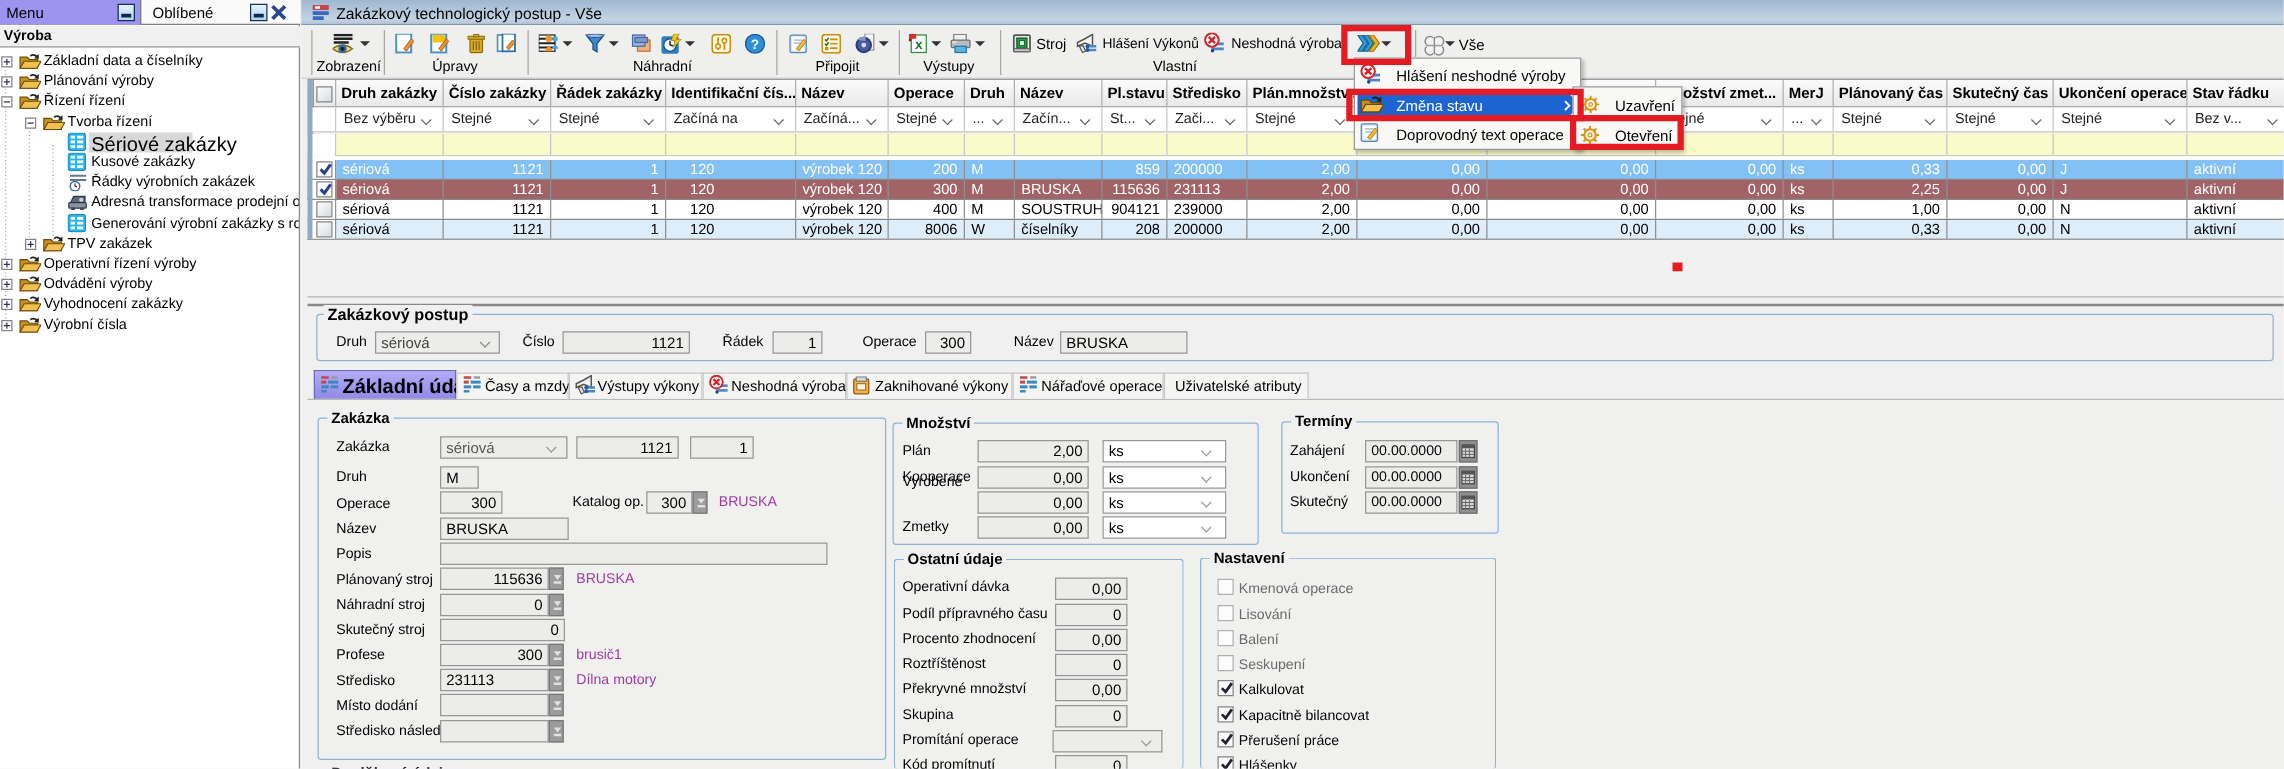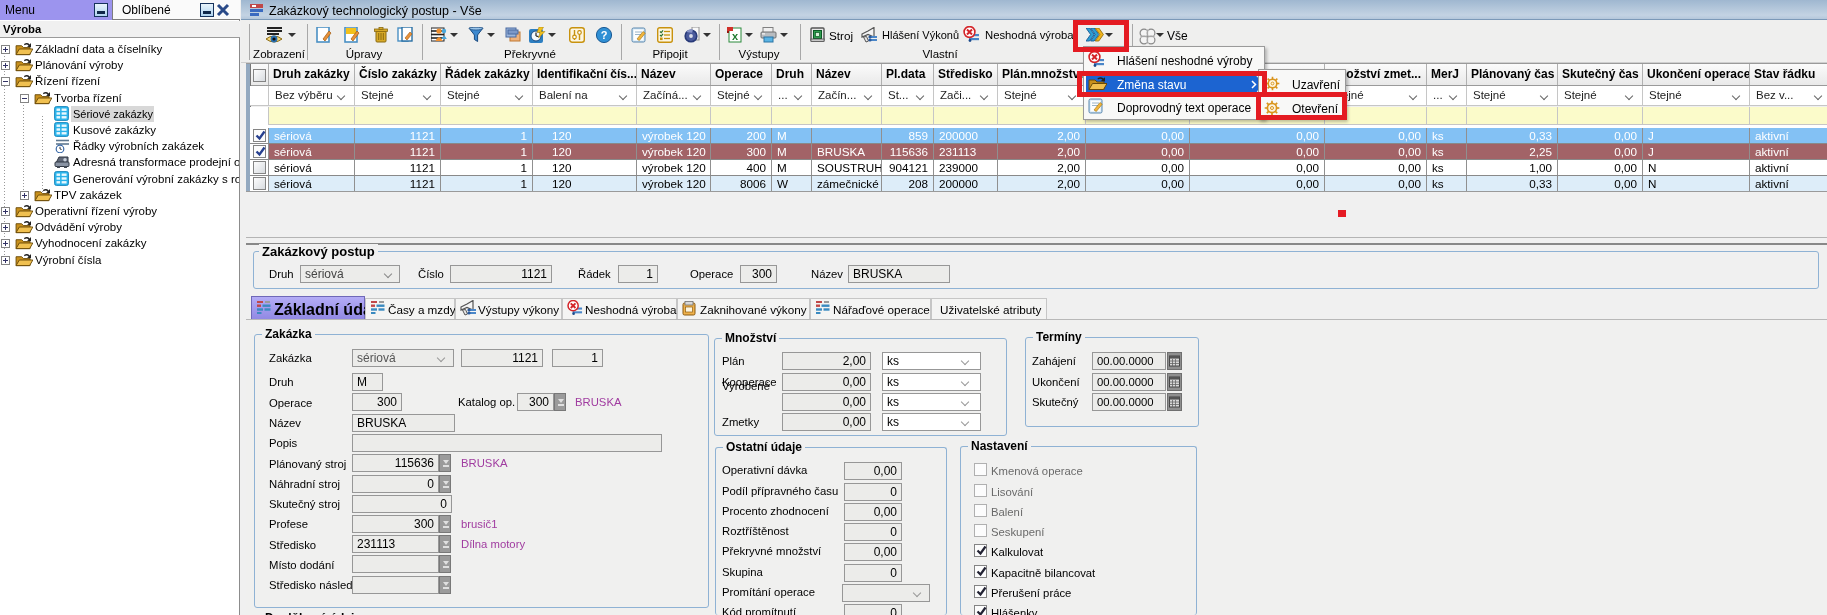--- a/index.html
+++ b/index.html
@@ -76,21 +76,21 @@
         <rect x="0.5" y="0.5" width="14" height="14" rx="2" fill="#2ab3ea" stroke="#1080b8" stroke-width="0.8"></rect>
         <g fill="#e8f8fe">
           <rect x="2.5" y="2.5" width="3.6" height="2.4"></rect>
           <rect x="7.6" y="2.5" width="5" height="2.4"></rect>
           <rect x="2.5" y="6.3" width="3.6" height="2.4"></rect>
           <rect x="7.6" y="6.3" width="5" height="2.4"></rect>
           <rect x="2.5" y="10.1" width="3.6" height="2.4"></rect>
           <rect x="7.6" y="10.1" width="5" height="2.4"></rect>
         </g>
       </svg>
-<div class="lbl" style="left:73px;top:69px;font-size:11px">Sériové zakázky</div>
+<div class="lbl" style="left:73px;top:69px;font-size:16px">Sériové zakázky</div>
 <svg style="position:absolute;left:54px;top:83px" width="15" height="15" viewBox="0 0 15 15" xmlns="http://www.w3.org/2000/svg">
         <rect x="0.5" y="0.5" width="14" height="14" rx="2" fill="#2ab3ea" stroke="#1080b8" stroke-width="0.8"></rect>
         <g fill="#e8f8fe">
           <rect x="2.5" y="2.5" width="3.6" height="2.4"></rect>
           <rect x="7.6" y="2.5" width="5" height="2.4"></rect>
           <rect x="2.5" y="6.3" width="3.6" height="2.4"></rect>
           <rect x="7.6" y="6.3" width="5" height="2.4"></rect>
           <rect x="2.5" y="10.1" width="3.6" height="2.4"></rect>
           <rect x="7.6" y="10.1" width="5" height="2.4"></rect>
         </g>
@@ -258,21 +258,21 @@
       <line x1="5.5" y1="3" x2="5.5" y2="13" stroke="#c8920e" stroke-width="1.4"></line>
       <line x1="10.5" y1="3" x2="10.5" y2="13" stroke="#c8920e" stroke-width="1.4"></line>
       <circle cx="5.5" cy="10" r="1.8" fill="#fff" stroke="#c8920e" stroke-width="1.2"></circle>
       <circle cx="10.5" cy="5.5" r="1.8" fill="#fff" stroke="#c8920e" stroke-width="1.2"></circle>
     </svg>
 <svg style="position:absolute;left:596px;top:27px" width="16" height="16" viewBox="0 0 16 16" xmlns="http://www.w3.org/2000/svg">
       <circle cx="8" cy="8" r="7.6" fill="#2f8fd4" stroke="#1a5a94"></circle>
       <text x="8" y="12" font-family="Liberation Sans" font-size="11" font-weight="bold" fill="#fff" text-anchor="middle">?</text>
     </svg>
 <div class="lbl" style="left:530px;top:48px;width:0;display:flex;justify-content:center;font-size:11.5px">
-      <span style="white-space:nowrap">Překryvné</span>
+      <span style="white-space:nowrap">Náhradní</span>
     </div>
 <svg style="position:absolute;left:631px;top:27px" width="16" height="16" viewBox="0 0 16 16" xmlns="http://www.w3.org/2000/svg">
       <rect x="1" y="1" width="13" height="14" rx="1.5" fill="#cfe4f4" stroke="#5a87ad"></rect>
       <rect x="2.5" y="2.5" width="10" height="11" fill="#fdfdfd"></rect>
       <line x1="4" y1="5" x2="11" y2="5" stroke="#9ab4c8"></line>
       <line x1="4" y1="7.5" x2="11" y2="7.5" stroke="#9ab4c8"></line>
       <path d="M6 12 L12 4.5 L14.2 6.2 L8.3 13.5 Z" fill="#f2b53c" stroke="#a0700a" stroke-width="0.6"></path>
     </svg>
 <svg style="position:absolute;left:657px;top:27px" width="16" height="16" viewBox="0 0 16 16" xmlns="http://www.w3.org/2000/svg">
       <rect x="0.7" y="0.7" width="14.6" height="14.6" rx="2" fill="#fdf6e2" stroke="#c8920e" stroke-width="1.4"></rect>
@@ -367,41 +367,41 @@
 <div class="ab" style="left:246px;top:64px;height:21px;width:1581px">
 <div class="hc" style="left:0px;width:23px;line-height:21px"></div>
 <div class="hc" style="left:23px;width:86px;line-height:21px">Druh zakázky</div>
 <div class="hc" style="left:109px;width:86px;line-height:21px">Číslo zakázky</div>
 <div class="hc" style="left:195px;width:92px;line-height:21px">Řádek zakázky</div>
 <div class="hc" style="left:287px;width:104px;line-height:21px">Identifikační čís...</div>
 <div class="hc" style="left:391px;width:74px;line-height:21px">Název</div>
 <div class="hc" style="left:465px;width:61px;line-height:21px">Operace</div>
 <div class="hc" style="left:526px;width:40px;line-height:21px">Druh</div>
 <div class="hc" style="left:566px;width:70px;line-height:21px">Název</div>
-<div class="hc" style="left:636px;width:52px;line-height:21px">Pl.data</div>
+<div class="hc" style="left:636px;width:52px;line-height:21px">Pl.stavu</div>
 <div class="hc" style="left:688px;width:64px;line-height:21px">Středisko</div>
 <div class="hc" style="left:752px;width:88px;line-height:21px">Plán.množstv...</div>
 <div class="hc" style="left:840px;width:104px;line-height:21px"></div>
 <div class="hc" style="left:944px;width:135px;line-height:21px"></div>
 <div class="hc" style="left:1079px;width:102px;line-height:21px">Množství zmet...</div>
 <div class="hc" style="left:1181px;width:40px;line-height:21px">MerJ</div>
 <div class="hc" style="left:1221px;width:91px;line-height:21px">Plánovaný čas</div>
 <div class="hc" style="left:1312px;width:85px;line-height:21px">Skutečný čas</div>
 <div class="hc" style="left:1397px;width:107px;line-height:21px">Ukončení operace</div>
 <div class="hc" style="left:1504px;width:82px;line-height:21px">Stav řádku</div>
 </div>
 <div class="cb" style="left:253px;top:69px;background:linear-gradient(135deg,#fdfdfd,#d8dce0)"></div>
 <div class="ab" style="left:250px;top:64px;width:1px;height:127px;background:#777"></div>
 <div class="ab" style="left:246px;top:86px;width:1581px;height:20px;background:#fff;border-bottom:1px solid #c6c6c6"></div>
 <div class="ab" style="left:246px;top:86px;height:19px;width:1581px">
 <div class="fc" style="left:0px;width:23px"></div>
 <div class="fc" style="left:23px;width:86px">Bez výběru</div>
 <div class="fc" style="left:109px;width:86px">Stejné</div>
 <div class="fc" style="left:195px;width:92px">Stejné</div>
-<div class="fc" style="left:287px;width:104px">Balení na</div>
+<div class="fc" style="left:287px;width:104px">Začíná na</div>
 <div class="fc" style="left:391px;width:74px">Začíná...</div>
 <div class="fc" style="left:465px;width:61px">Stejné</div>
 <div class="fc" style="left:526px;width:40px">...</div>
 <div class="fc" style="left:566px;width:70px">Začín...</div>
 <div class="fc" style="left:636px;width:52px">St...</div>
 <div class="fc" style="left:688px;width:64px">Zači...</div>
 <div class="fc" style="left:752px;width:88px">Stejné</div>
 <div class="fc" style="left:840px;width:104px"></div>
 <div class="fc" style="left:944px;width:135px"></div>
 <div class="fc" style="left:1079px;width:102px">Stejné</div>
@@ -529,21 +529,21 @@
 <div class="cb" style="left:253px;top:161px;background:linear-gradient(135deg,#fdfdfd,#d8dce0)"></div>
 <div class="ab" style="left:246px;top:176px;width:1581px;height:16px;background:#ddedf9;color:#000;border-bottom:1px solid #898989">
 <div class="dc" style="left:0;width:23px;background:#fff"></div>
 <div class="dc dcl" style="left:23px;width:86px;">sériová</div>
 <div class="dc dcr" style="left:109px;width:86px;">1121</div>
 <div class="dc dcr" style="left:195px;width:92px;">1</div>
 <div class="dc dcl" style="left:287px;width:104px;padding-left:19px;">120</div>
 <div class="dc dcl" style="left:391px;width:74px;">výrobek 120</div>
 <div class="dc dcr" style="left:465px;width:61px;">8006</div>
 <div class="dc dcl" style="left:526px;width:40px;">W</div>
-<div class="dc dcl" style="left:566px;width:70px;">zámečnické</div>
+<div class="dc dcl" style="left:566px;width:70px;">číselníky</div>
 <div class="dc dcr" style="left:636px;width:52px;">208</div>
 <div class="dc dcl" style="left:688px;width:64px;">200000</div>
 <div class="dc dcr" style="left:752px;width:88px;">2,00</div>
 <div class="dc dcr" style="left:840px;width:104px;">0,00</div>
 <div class="dc dcr" style="left:944px;width:135px;">0,00</div>
 <div class="dc dcr" style="left:1079px;width:102px;">0,00</div>
 <div class="dc dcl" style="left:1181px;width:40px;">ks</div>
 <div class="dc dcr" style="left:1221px;width:91px;">0,33</div>
 <div class="dc dcr" style="left:1312px;width:85px;">0,00</div>
 <div class="dc dcl" style="left:1397px;width:107px;">N</div>

